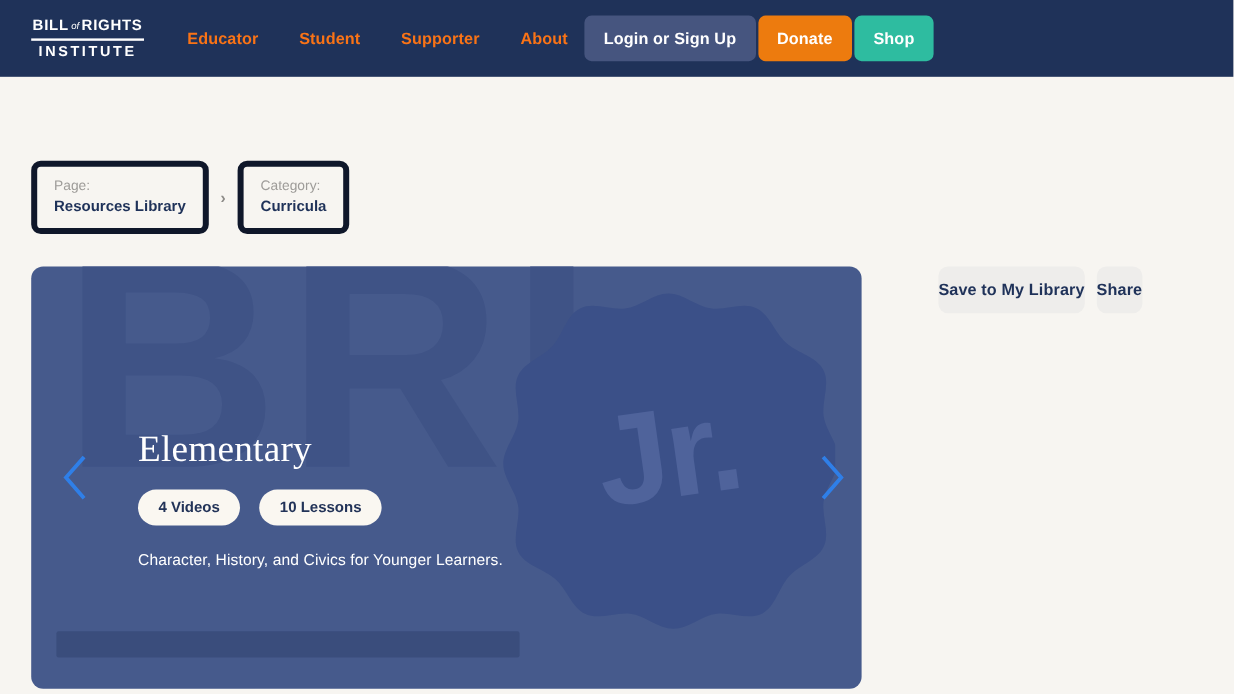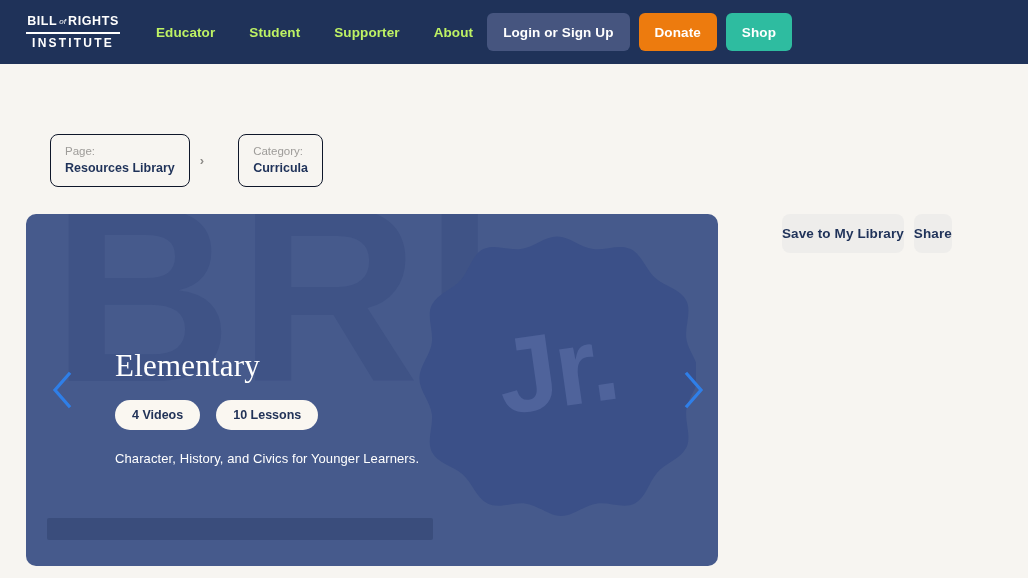--- a/index.html
+++ b/index.html
@@ -71,21 +71,21 @@
     text-align: center;
     white-space: nowrap;
   }
 
   .main-nav {
     display: flex;
     align-items: center;
     gap: 34px;
   }
   .nav-link {
-    color: #bef264;
+    color: #f97316;
     font-size: 13.5px;
     font-weight: 600;
     letter-spacing: 0.1px;
     text-decoration: none;
     white-space: nowrap;
     cursor: pointer;
   }
 
   .search-wrap {
     margin-left: 28px;
@@ -118,21 +118,21 @@
     display: flex;
     align-items: center;
     justify-content: center;
     cursor: pointer;
     padding: 0;
   }
 
   .header-actions {
     display: flex;
     align-items: center;
-    gap: 9px;
+    gap: 2px;
     margin-left: 14px;
   }
   .btn {
     border: none;
     border-radius: 6px;
     font-family: "Liberation Sans", sans-serif;
     font-size: 13.5px;
     font-weight: 700;
     color: #ffffff;
     height: 38px;
@@ -146,27 +146,26 @@
   .btn-shop   { background: #2ebca0; }
 
   
   .breadcrumb {
     display: flex;
     align-items: center;
     gap: 0;
     padding: 70px 0 0 26px;
   }
   .crumb {
-    border: 1px solid #0f172a;
+    border: 5px solid #0f172a;
     border-radius: 8px;
     background: #f7f5f1;
     padding: 9px 14px 10px 14px;
     min-width: 70px;
     cursor: pointer;
-    margin-left: 24px;
   }
   .crumb-label {
     display: block;
     font-size: 11.5px;
     color: #9e9c99;
     line-height: 14px;
     margin-bottom: 3px;
     font-weight: 400;
   }
   .crumb-value {

